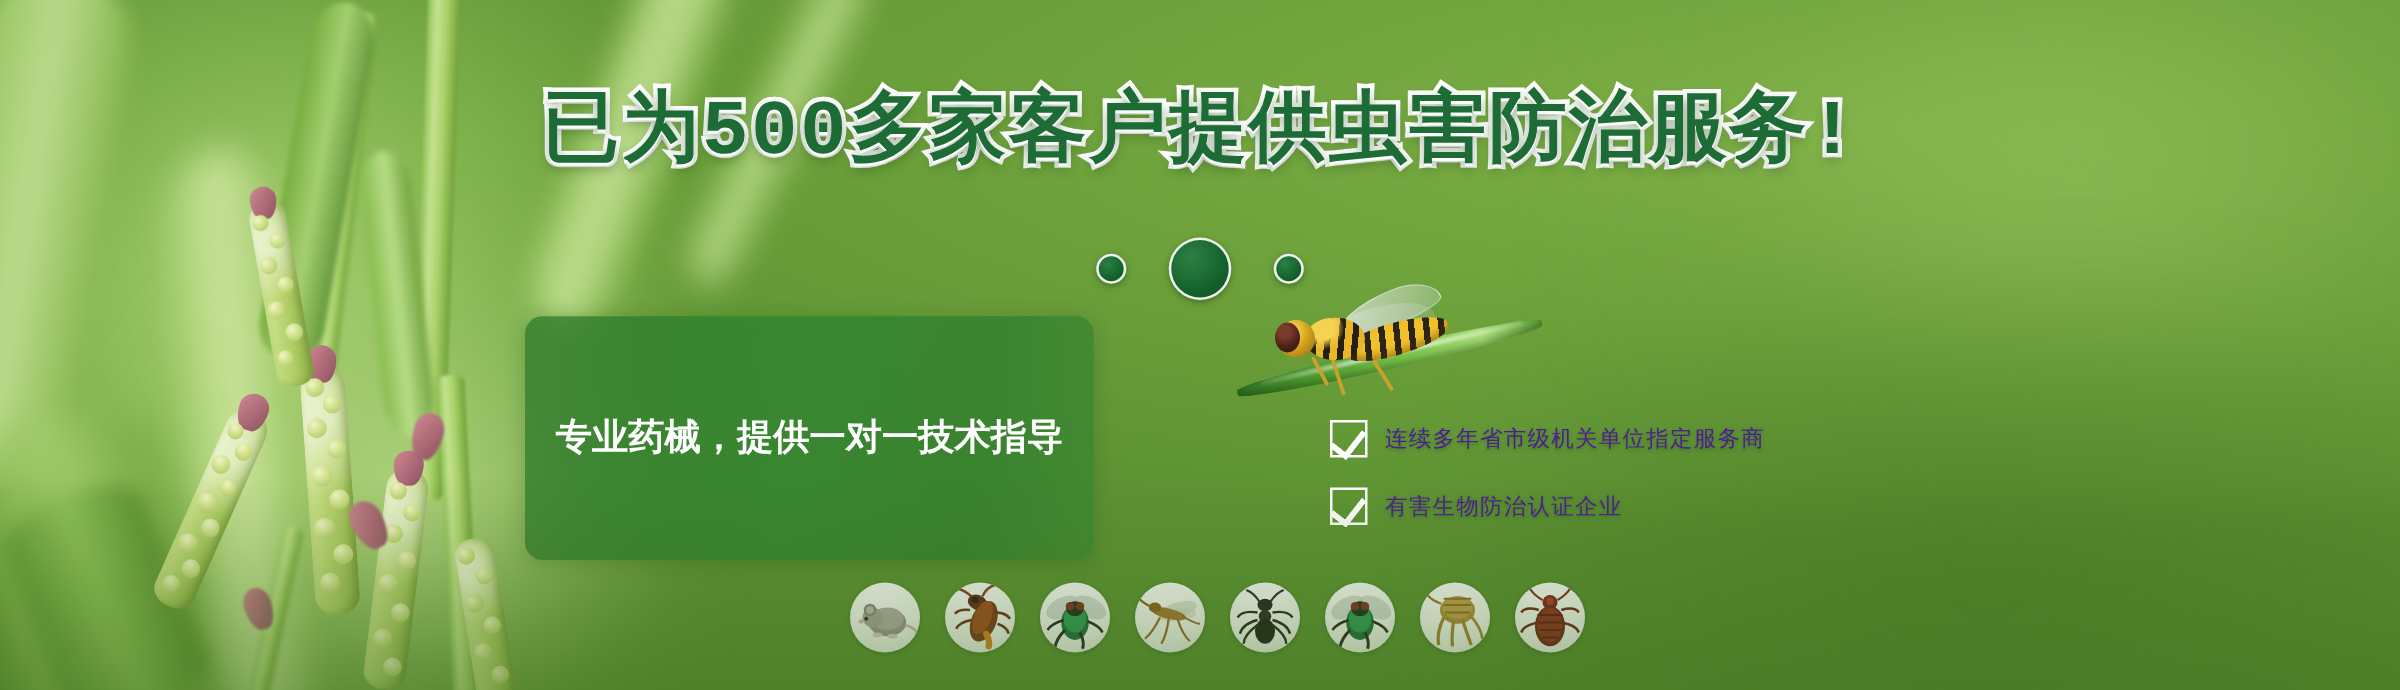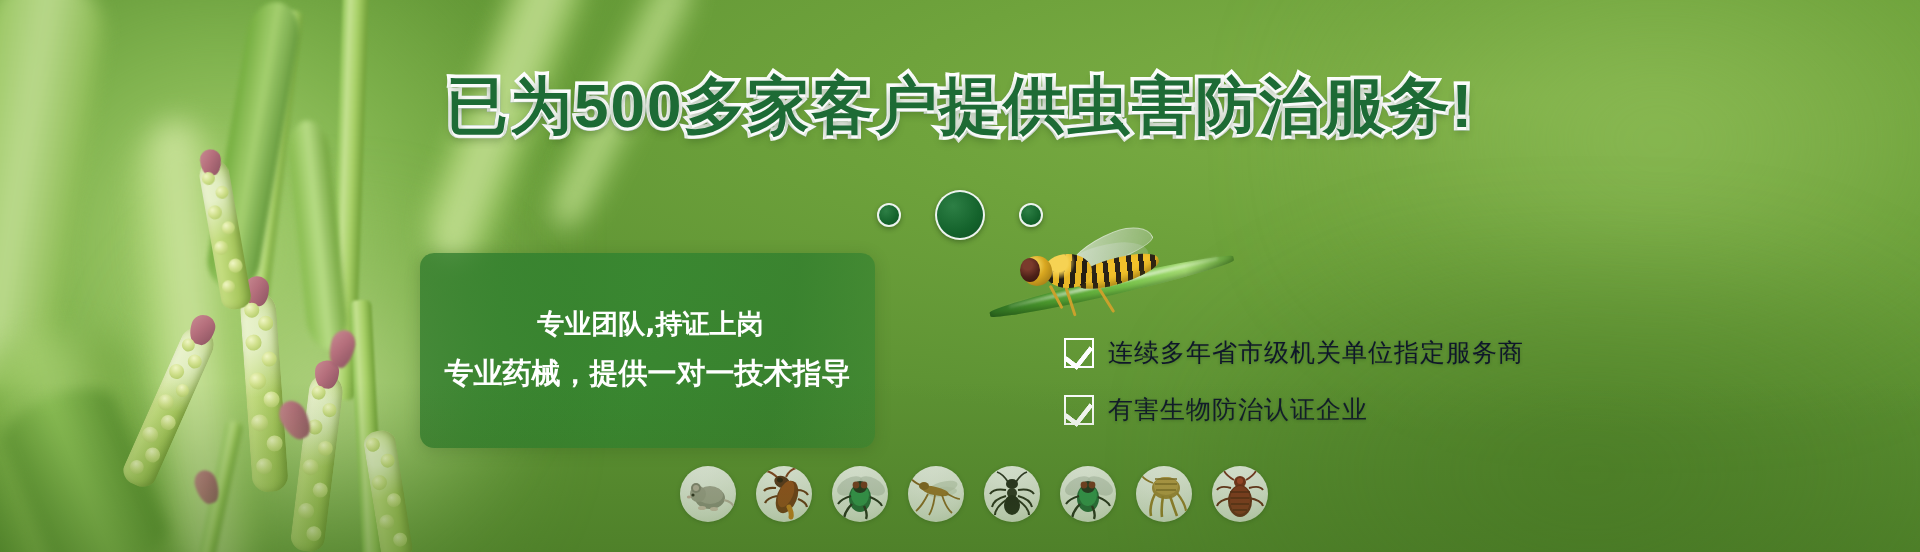--- a/index.html
+++ b/index.html
@@ -98,21 +98,21 @@
   
   #headline-row {
     position: absolute;
     left: 0; right: 0;
     top: 74px;
     text-align: center;
     pointer-events: none;
   }
   #headline {
     display: inline-block;
-    font-family: Liberation Sans, sans-serif;
+    font-family: Liberation Mono, monospace;
     font-size: 62px;
     font-weight: 700;
     letter-spacing: 2px;
     line-height: 1.02;
     color: #1d6b35;
     -webkit-text-stroke: 7px #ffffff;
     paint-order: stroke fill;
     text-shadow:
       0 3px 0 rgba(255,255,255,.9),
       0 5px 9px rgba(35,70,20,.45);
@@ -254,23 +254,23 @@
     content: "";
     position: absolute;
     left: 4px; top: 1px;
     width: 12px; height: 22px;
     border-right: 5px solid #fff;
     border-bottom: 5px solid #fff;
     transform: rotate(38deg);
     border-radius: 1px;
   }
   .check-text {
-    color: #0f172a;
+    color: #4c1d95;
     font-family: Liberation Mono, monospace;
-    font-size: 25px;
+    font-size: 18px;
     font-weight: 400;
     letter-spacing: 1px;
     white-space: nowrap;
     text-shadow: 0 1px 3px rgba(30,60,20,.35);
   }
 
   
   #pest-row {
     position: absolute;
     left: 680px;
@@ -405,21 +405,20 @@
     <div class="fly-leg" style="left:96px; top:50px; width:34px; transform:rotate(58deg);"></div>
     <div class="fly-part" id="fly-wing1"></div>
     <div class="fly-part" id="fly-wing2"></div>
     <div class="fly-part" id="fly-abdomen"></div>
     <div class="fly-part" id="fly-thorax"></div>
     <div class="fly-part" id="fly-head"></div>
     <div class="fly-part" id="fly-eye"></div>
   </div>
 
   <div id="panel">
-    <div class="panel-line l1">专业团队,持证上岗</div>
     <div class="panel-line l3">专业药械，提供一对一技术指导</div>
   </div>
 
   <div id="checklist">
     <div class="check-row">
       <span class="check-box"></span>
       <span class="check-text">连续多年省市级机关单位指定服务商</span>
     </div>
     <div class="check-row">
       <span class="check-box"></span>

